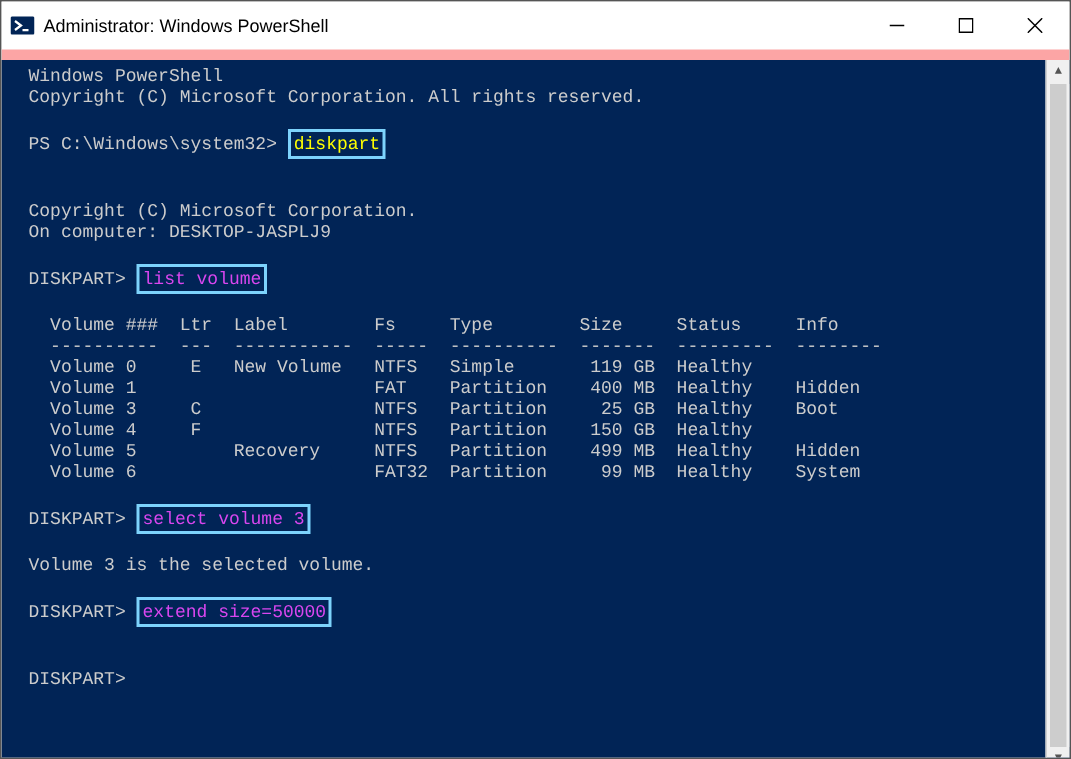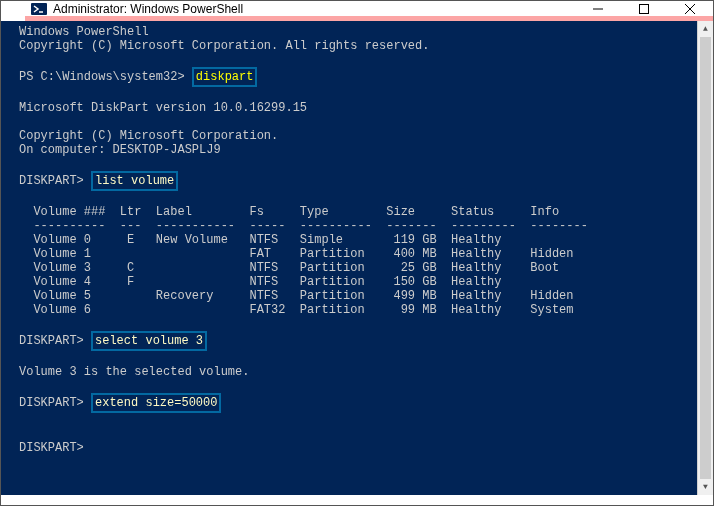--- a/index.html
+++ b/index.html
@@ -9,25 +9,24 @@
     font-family: "Segoe UI", Tahoma, sans-serif;
     background: #fff;
     width: 714px;
     height: 506px;
     overflow: hidden;
     border: 1px solid #555;
   }
   .titlebar {
     display: flex;
     align-items: center;
-    height: 20px;
+    height: 39px;
     background: #fff;
-    border-bottom: 5px solid #fca5a5;
+    border-bottom: 7px solid #fca5a5;
     padding-left: 6px;
-    margin-left: 24px;
   }
   .titlebar .icon {
     width: 16px; height: 16px;
     display: flex; align-items: center; justify-content: center;
     margin-right: 6px;
   }
   .titlebar .title {
     font-size: 12px;
     color: #000;
     flex: 1;
@@ -83,25 +82,25 @@
     background: #cdcdcd;
   }
   .pre {
     white-space: pre;
     margin: 0;
   }
   .hl {
     color: #ffff00;
   }
   .redbox {
-    border: 2px solid #0369a1;
+    border: 2px solid #7dd3fc;
     padding: 1px 2px;
     display: inline-block;
   }
-  .prompt-white { color: #fef9c3; }
+  .prompt-white { color: #d946ef; }
   .table-row { white-space: pre; }
 </style>
 </head>
 <body>
 
 <div class="titlebar">
   <span class="icon">
     <svg width="16" height="16" viewBox="0 0 16 16">
       <rect x="0" y="2" width="16" height="12" rx="1" fill="#012456"></rect>
       <path d="M3 5 L7 8 L3 11" stroke="#fff" stroke-width="1.5" fill="none"></path>
@@ -129,21 +128,20 @@
   </div>
 </div>
 
 <div class="terminal">
   <div class="terminal-inner">
     <div class="pre">Windows PowerShell</div>
     <div class="pre">Copyright (C) Microsoft Corporation. All rights reserved.</div>
     <div class="pre">&nbsp;</div>
     <div class="pre"><span>PS C:\Windows\system32&gt; </span><span class="redbox"><span class="hl">diskpart</span></span></div>
     <div class="pre">&nbsp;</div>
-    <div class="pre">Microsoft DiskPart version 10.0.16299.15</div>
     <div class="pre">&nbsp;</div>
     <div class="pre">Copyright (C) Microsoft Corporation.</div>
     <div class="pre">On computer: DESKTOP-JASPLJ9</div>
     <div class="pre">&nbsp;</div>
     <div class="pre"><span>DISKPART&gt; </span><span class="redbox"><span class="prompt-white">list volume</span></span></div>
     <div class="pre">&nbsp;</div>
     <div class="pre">  Volume ###  Ltr  Label        Fs     Type        Size     Status     Info</div>
     <div class="pre">  ----------  ---  -----------  -----  ----------  -------  ---------  --------</div>
     <div id="volumes">
         <div class="pre table-row">  Volume 0     E   New Volume   NTFS   Simple       119 GB  Healthy</div>

